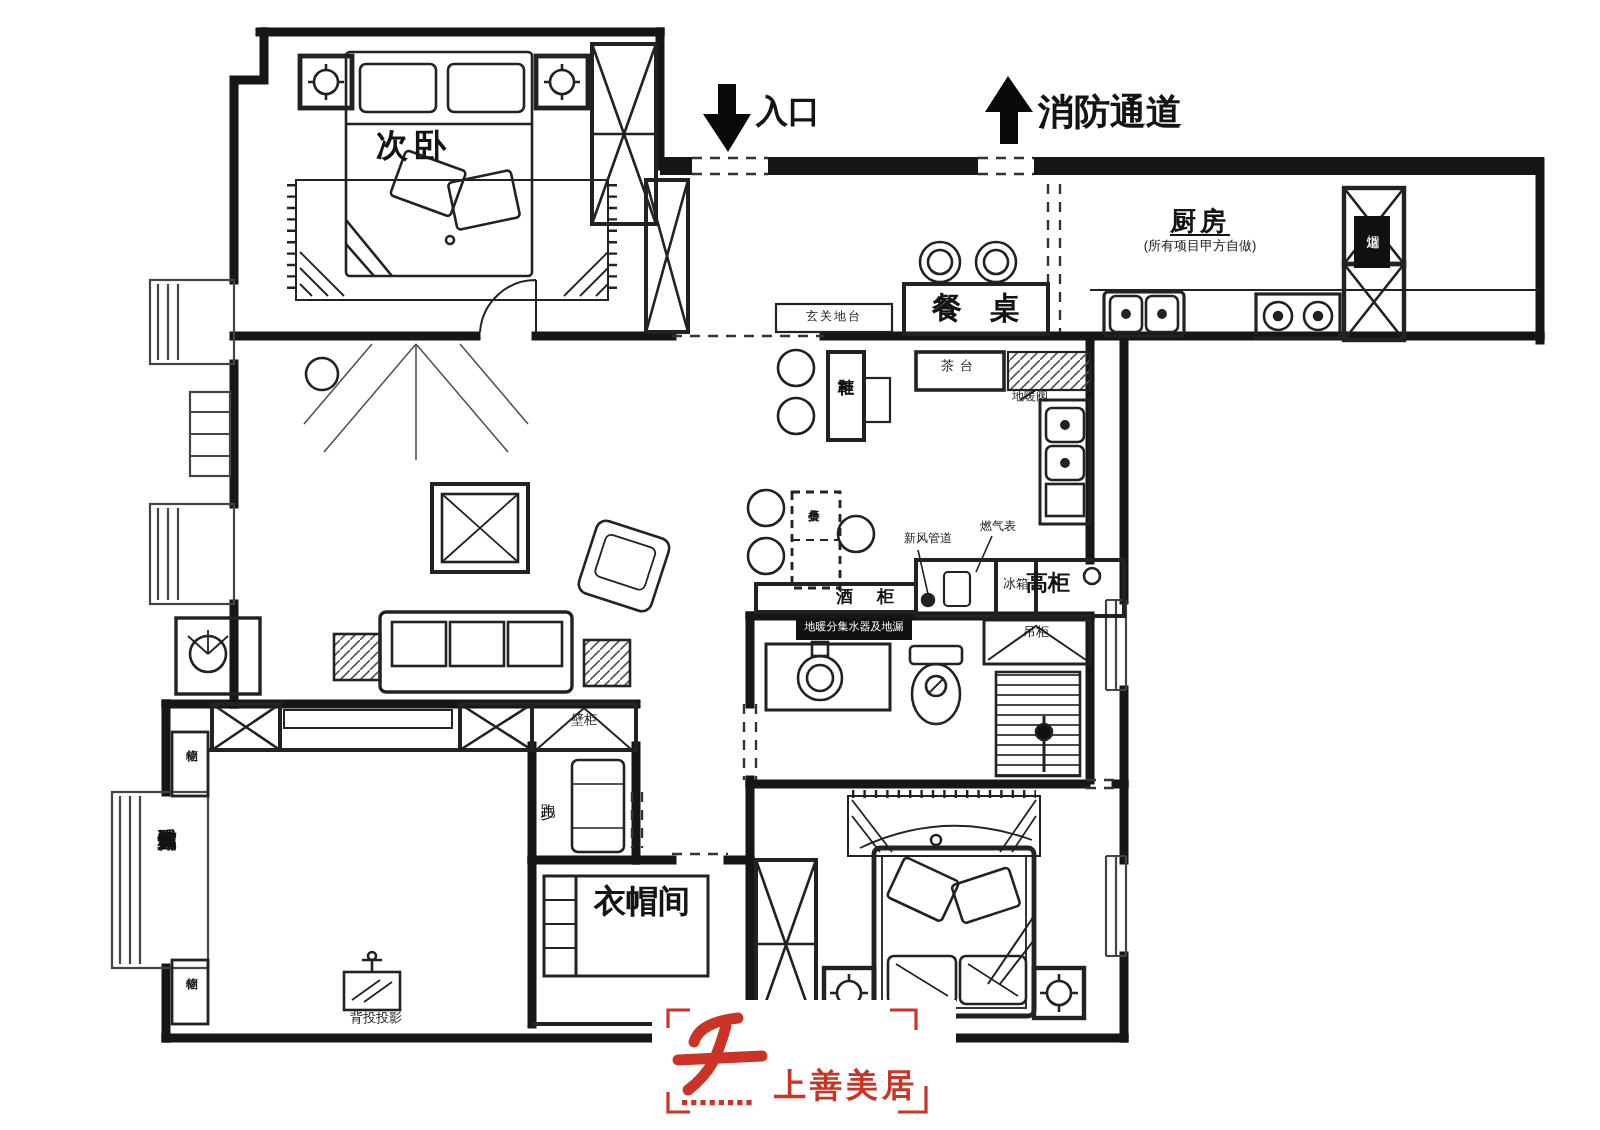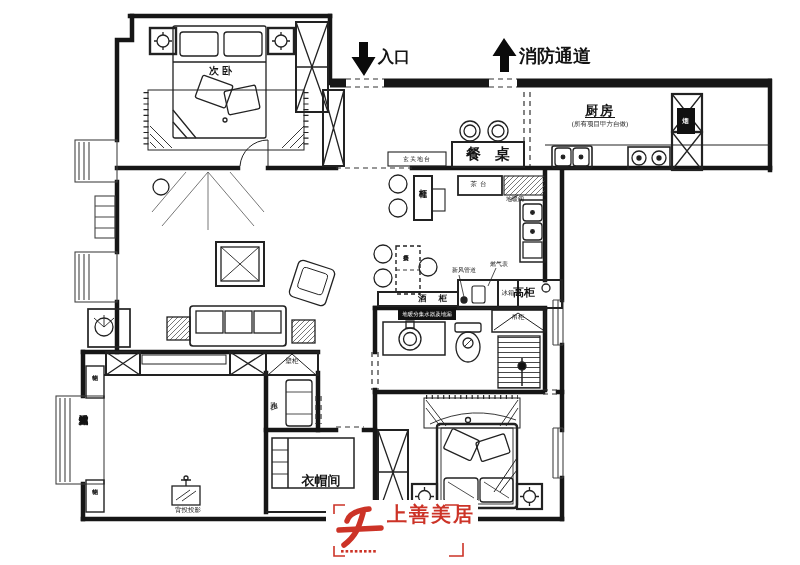--- a/index.html
+++ b/index.html
@@ -1,20 +1,20 @@
 <!DOCTYPE html>
 <html><head>
 <meta charset="utf-8">
 <style>
   html,body{margin:0;padding:0;background:#fff;}
   .stage{position:relative;width:800px;height:565px;background:#ffffff;overflow:hidden;
          font-family:"Liberation Sans","DejaVu Sans",sans-serif;}
   .stage svg{position:absolute;left:0;top:0;}
   .lbl{position:absolute;color:#141414;line-height:1;white-space:nowrap;
-       font-family:Liberation Serif, serif;}
+       font-family:Liberation Sans, sans-serif;}
   .b{font-weight:bold}
   .c{transform:translateX(-50%)}
   .v{writing-mode:vertical-rl;text-orientation:upright}
   .w{color:#ffffff}
   .brand{color:#cc3327}
   .u{text-decoration:underline;text-underline-offset:2px}
 </style>
 </head>
 <body>
 
@@ -301,21 +301,21 @@
       <rect x="359.4" y="550" width="2.6" height="2.6"></rect>
           <rect x="364" y="550" width="2.6" height="2.6"></rect>
       <rect x="368.6" y="550" width="2.6" height="2.6"></rect>
           <rect x="373.2" y="550" width="2.6" height="2.6"></rect>
     </g>
   </g>
 </svg>
 
 <span class="lbl b" style="left:378px;top:49px;font-size:16px">入口</span>
 <span class="lbl b" style="left:519px;top:47px;font-size:18px">消防通道</span>
-<span class="lbl b c" style="left:222px;top:66px;font-size:10px;letter-spacing:3px">次卧</span>
+<span class="lbl b c" style="left:207px;top:66px;font-size:16px;letter-spacing:3px">次卧</span>
 <span class="lbl b c u" style="left:600px;top:104px;font-size:13px;letter-spacing:2px">厨房</span>
 <span class="lbl c" style="left:600px;top:121px;font-size:6.5px">(所有项目甲方自做)</span>
 <span class="lbl b" style="left:466px;top:147px;font-size:15px;letter-spacing:14px">餐桌</span>
 <span class="lbl c" style="left:417px;top:156px;font-size:6px;letter-spacing:1px">玄关地台</span>
 <span class="lbl v b" style="left:418px;top:183px;font-size:8px">鞋柜</span>
 <span class="lbl c" style="left:480px;top:181px;font-size:6.5px;letter-spacing:3px">茶台</span>
 <span class="lbl" style="left:506px;top:196px;font-size:6px">地暖阀</span>
 <span class="lbl v" style="left:403px;top:250px;font-size:6px">折叠餐桌</span>
 <span class="lbl b" style="left:418px;top:294px;font-size:8.5px;letter-spacing:12px">酒柜</span>
 <span class="lbl" style="left:452px;top:267px;font-size:6px">新风管道</span>
@@ -324,16 +324,16 @@
 <span class="lbl b c" style="left:524px;top:287px;font-size:11px">高柜</span>
 <span class="lbl w c" style="left:427px;top:312px;font-size:5.5px">地暖分集水器及地漏</span>
 <span class="lbl c" style="left:518px;top:314px;font-size:6.5px">吊柜</span>
 <span class="lbl v w" style="left:682px;top:112px;font-size:6.5px">烟道</span>
 <span class="lbl v" style="left:270px;top:396px;font-size:7.5px">跑步</span>
 <span class="lbl c" style="left:292px;top:358px;font-size:6.5px">壁柜</span>
 <span class="lbl v b" style="left:78px;top:407px;font-size:9.5px">飘窗式床铺</span>
 <span class="lbl v" style="left:92px;top:370px;font-size:6px">储物柜</span>
 <span class="lbl v" style="left:92px;top:484px;font-size:6px">储物柜</span>
 <span class="lbl c" style="left:188px;top:507px;font-size:6.5px">背投投影</span>
-<span class="lbl b c" style="left:321px;top:474px;font-size:13px">衣帽间</span>
-<span class="lbl b brand" style="left:387px;top:504px;font-size:20px;letter-spacing:2px">上善美居</span>
+<span class="lbl b c" style="left:321px;top:444px;font-size:16px">衣帽间</span>
+<span class="lbl b brand" style="left:387px;top:536px;font-size:16px;letter-spacing:2px">上善美居</span>
 
 </div>
 
 </body></html>

